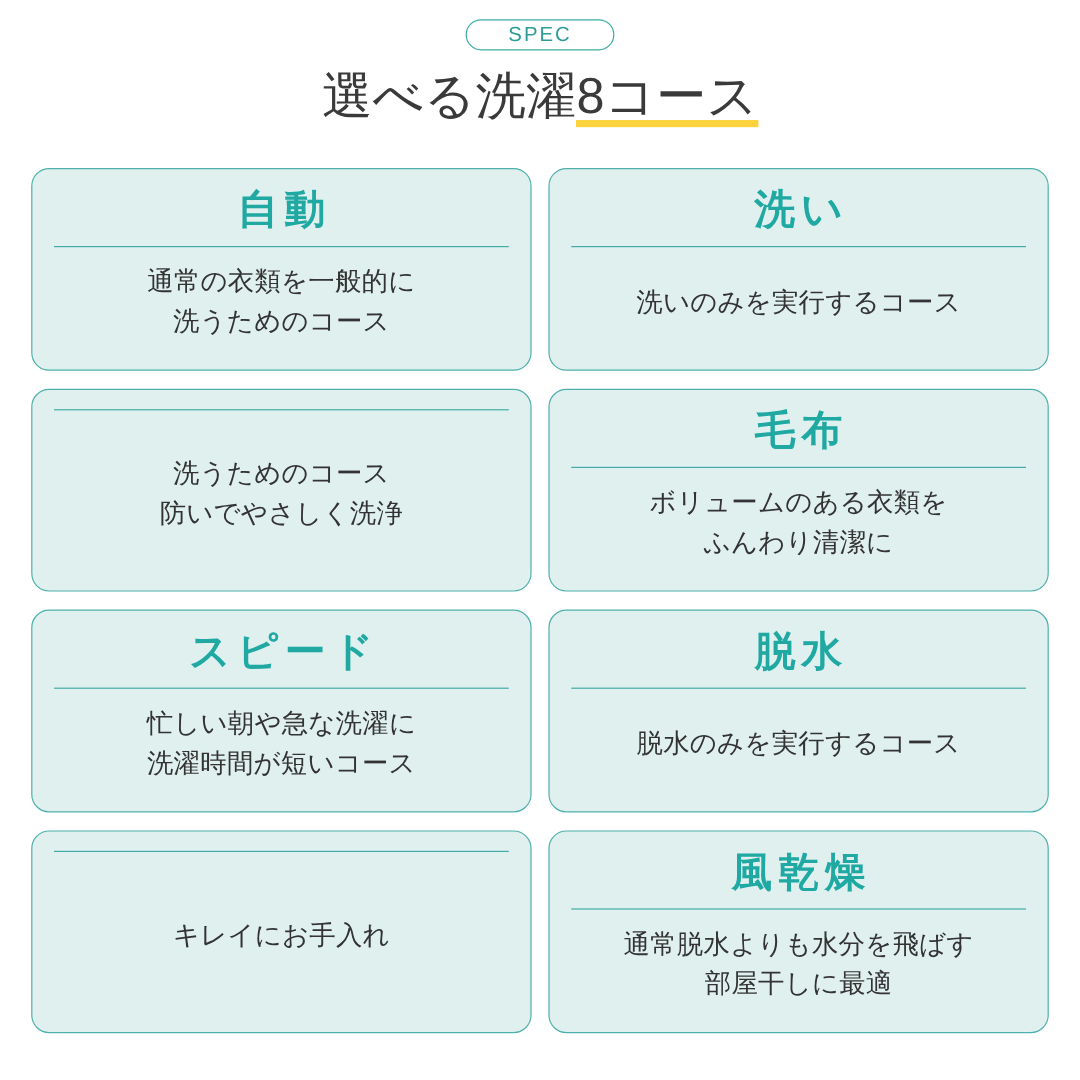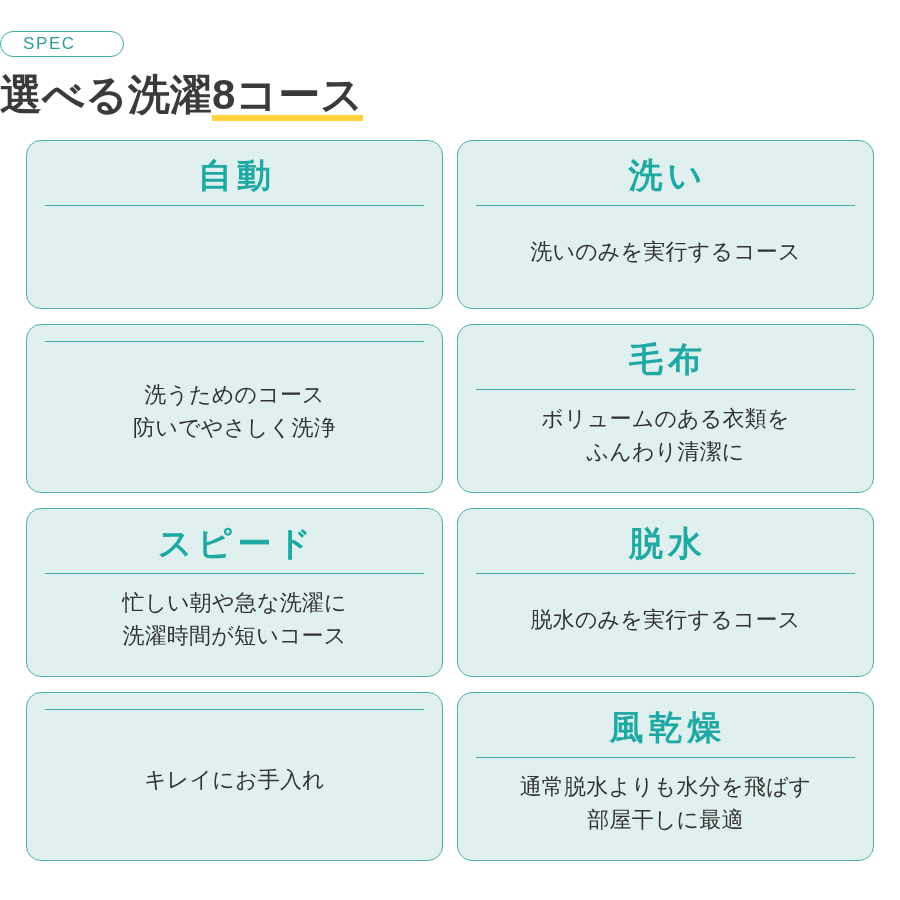--- a/index.html
+++ b/index.html
@@ -19,22 +19,22 @@
   .page {
     position: relative;
     width: 900px;
     height: 900px;
     box-sizing: border-box;
   }
 
   
   .header {
     width: 100%;
-    text-align: left;
-    padding-top: 31px;
+    text-align: center;
+    padding-top: 16px;
   }
 
   .spec-badge {
     display: inline-block;
     box-sizing: border-box;
     min-width: 124px;
     padding: 2px 22px 3px;
     border: 1.6px solid #3aada6;
     border-radius: 999px;
     color: #2e9d97;
@@ -42,21 +42,21 @@
     letter-spacing: 1.6px;
     line-height: 19px;
     font-weight: 400;
     background: #ffffff;
   }
 
   .page-title {
     margin: 14px 0 0 0;
     font-size: 42px;
     line-height: 48px;
-    font-weight: 700;
+    font-weight: 400;
     color: #3a3a3a;
     letter-spacing: 0px;
     white-space: nowrap;
   }
   .page-title .hl {
     position: relative;
     display: inline-block;
     padding-bottom: 2px;
     background-image: linear-gradient(to top, #fcd33c 0, #fcd33c 6px, transparent 6px);
     background-repeat: no-repeat;
@@ -131,20 +131,24 @@
   <div class="header">
     <span class="spec-badge">SPEC</span>
     <h1 class="page-title"><span>選べる洗濯</span><span class="hl">8コース</span></h1>
   </div>
 
   <div class="grid">
 
     <div class="card">
       <div class="card-title">自動</div>
       <div class="card-divider"></div>
+      <div class="card-body">
+        <span class="line">通常の衣類を一般的に</span>
+        <span class="line">洗うためのコース</span>
+      </div>
     </div>
 
     <div class="card">
       <div class="card-title">洗い</div>
       <div class="card-divider"></div>
       <div class="card-body">
         <span class="line">洗いのみを実行するコース</span>
       </div>
     </div>
 

